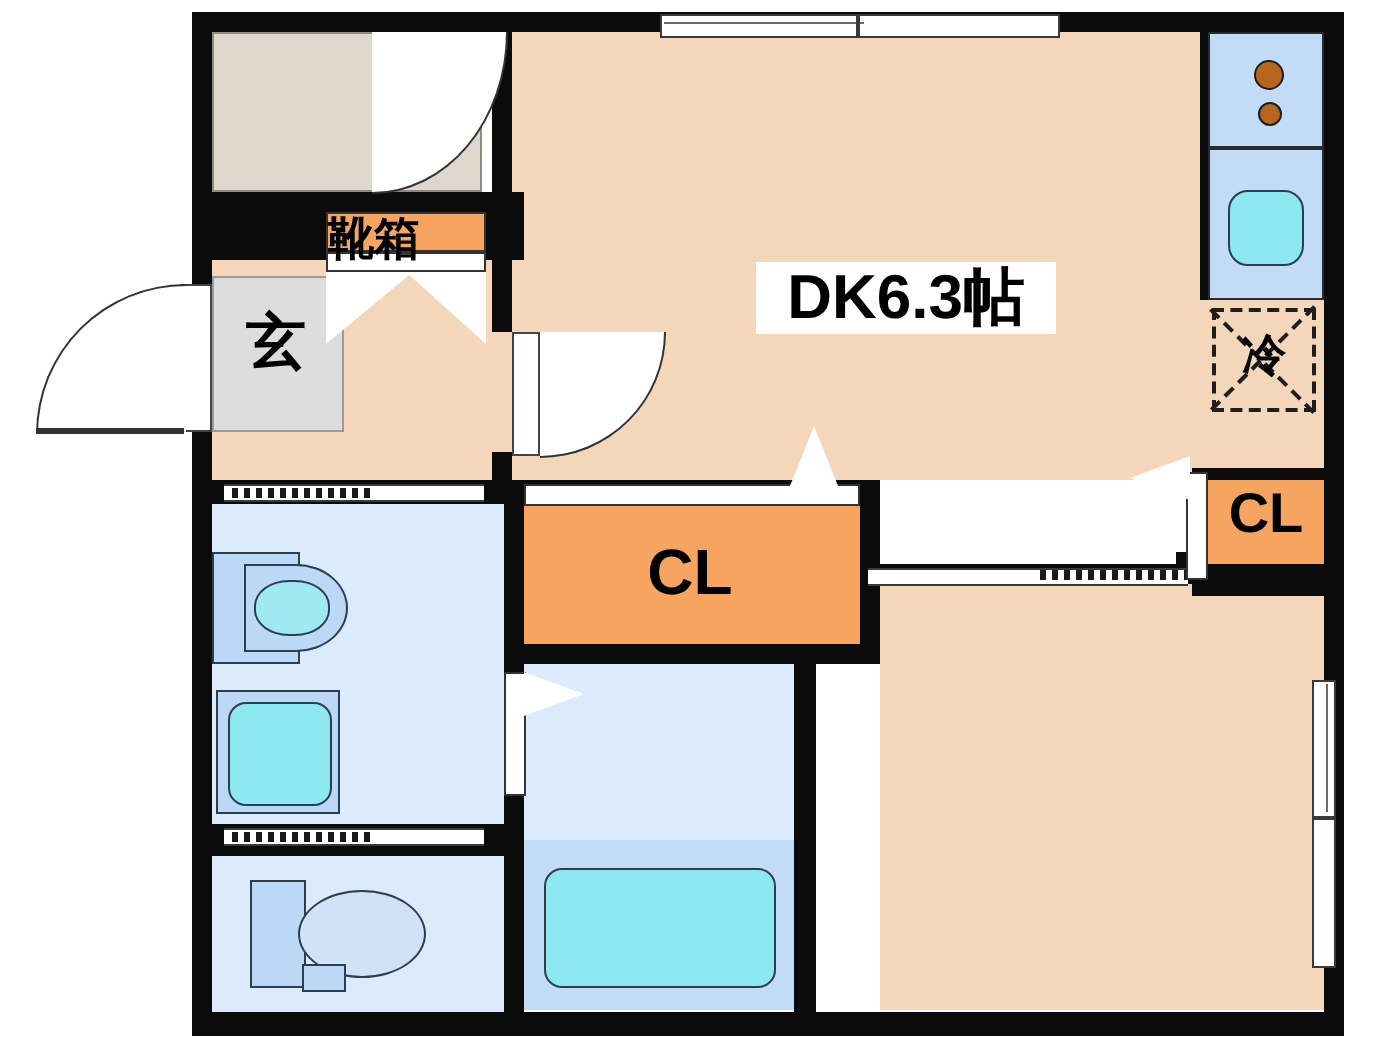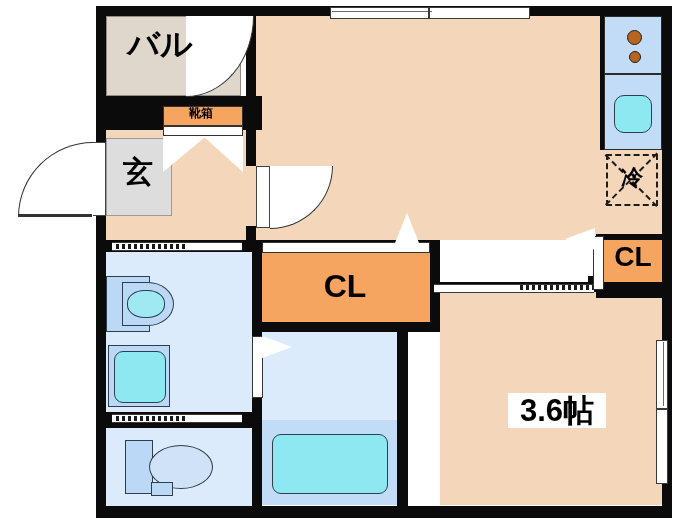--- a/index.html
+++ b/index.html
@@ -193,28 +193,27 @@
   <div class="fix tub-out" style="left:108px;top:345px;width:62px;height:62px;"></div>
   <div class="tub" style="position:absolute;left:114px;top:351px;width:50px;height:50px;"></div>
 
   <div class="tank" style="position:absolute;left:125px;top:440px;width:26px;height:52px;"></div>
   <div class="toiletbowl" style="position:absolute;left:149px;top:445px;width:62px;height:42px;"></div>
   <div class="tank" style="position:absolute;left:151px;top:482px;width:20px;height:12px;"></div>
 
   <div class="abs" style="left:262px;top:420px;width:135px;height:85px;background:#C2DBF7;"></div>
   <div class="tub" style="position:absolute;left:272px;top:434px;width:114px;height:58px;"></div>
 
-  <div class="lbl lbl-plain" style="left:112px;top:28px;width:96px;font-size:32px;">バル</div>
 
   <div class="lbl lbl-plain" style="left:112px;top:156px;width:52px;font-size:30px;">玄</div>
 
-  <div class="lbl" style="left:171px;top:107px;width:60px;font-size:12px;background:transparent;">靴箱</div>
-
+  <div class="lbl" style="left:157px;top:107px;width:60px;font-size:23px;background:transparent;">靴箱</div>
+
+  <div class="lbl" style="left:378px;top:131px;width:150px;height:36px;font-size:31px;line-height:36px;">DK6.3帖</div>
 
   <div class="lbl lbl-plain" style="left:300px;top:270px;width:90px;font-size:32px;">CL</div>
 
   <div class="lbl lbl-plain" style="left:604px;top:242px;width:58px;font-size:28px;">CL</div>
 
   <div class="lbl lbl-plain" style="left:612px;top:166px;width:40px;font-size:22px;">冷</div>
 
-  <div class="lbl" style="left:508px;top:393px;width:98px;height:35px;font-size:31px;line-height:35px;">3.6帖</div>
 
 </div>
 
 </body></html>

